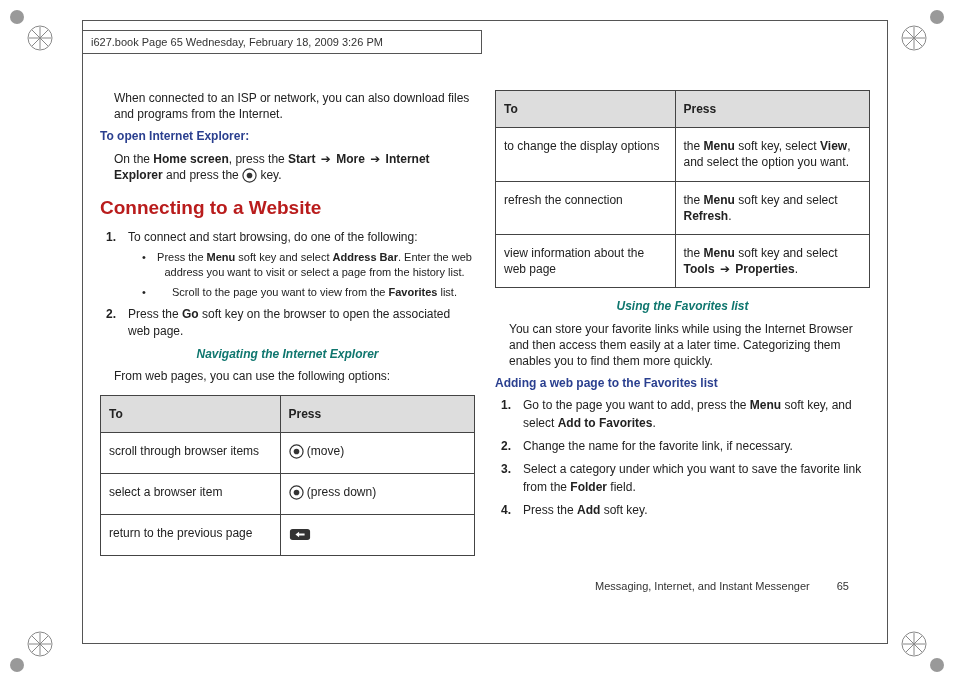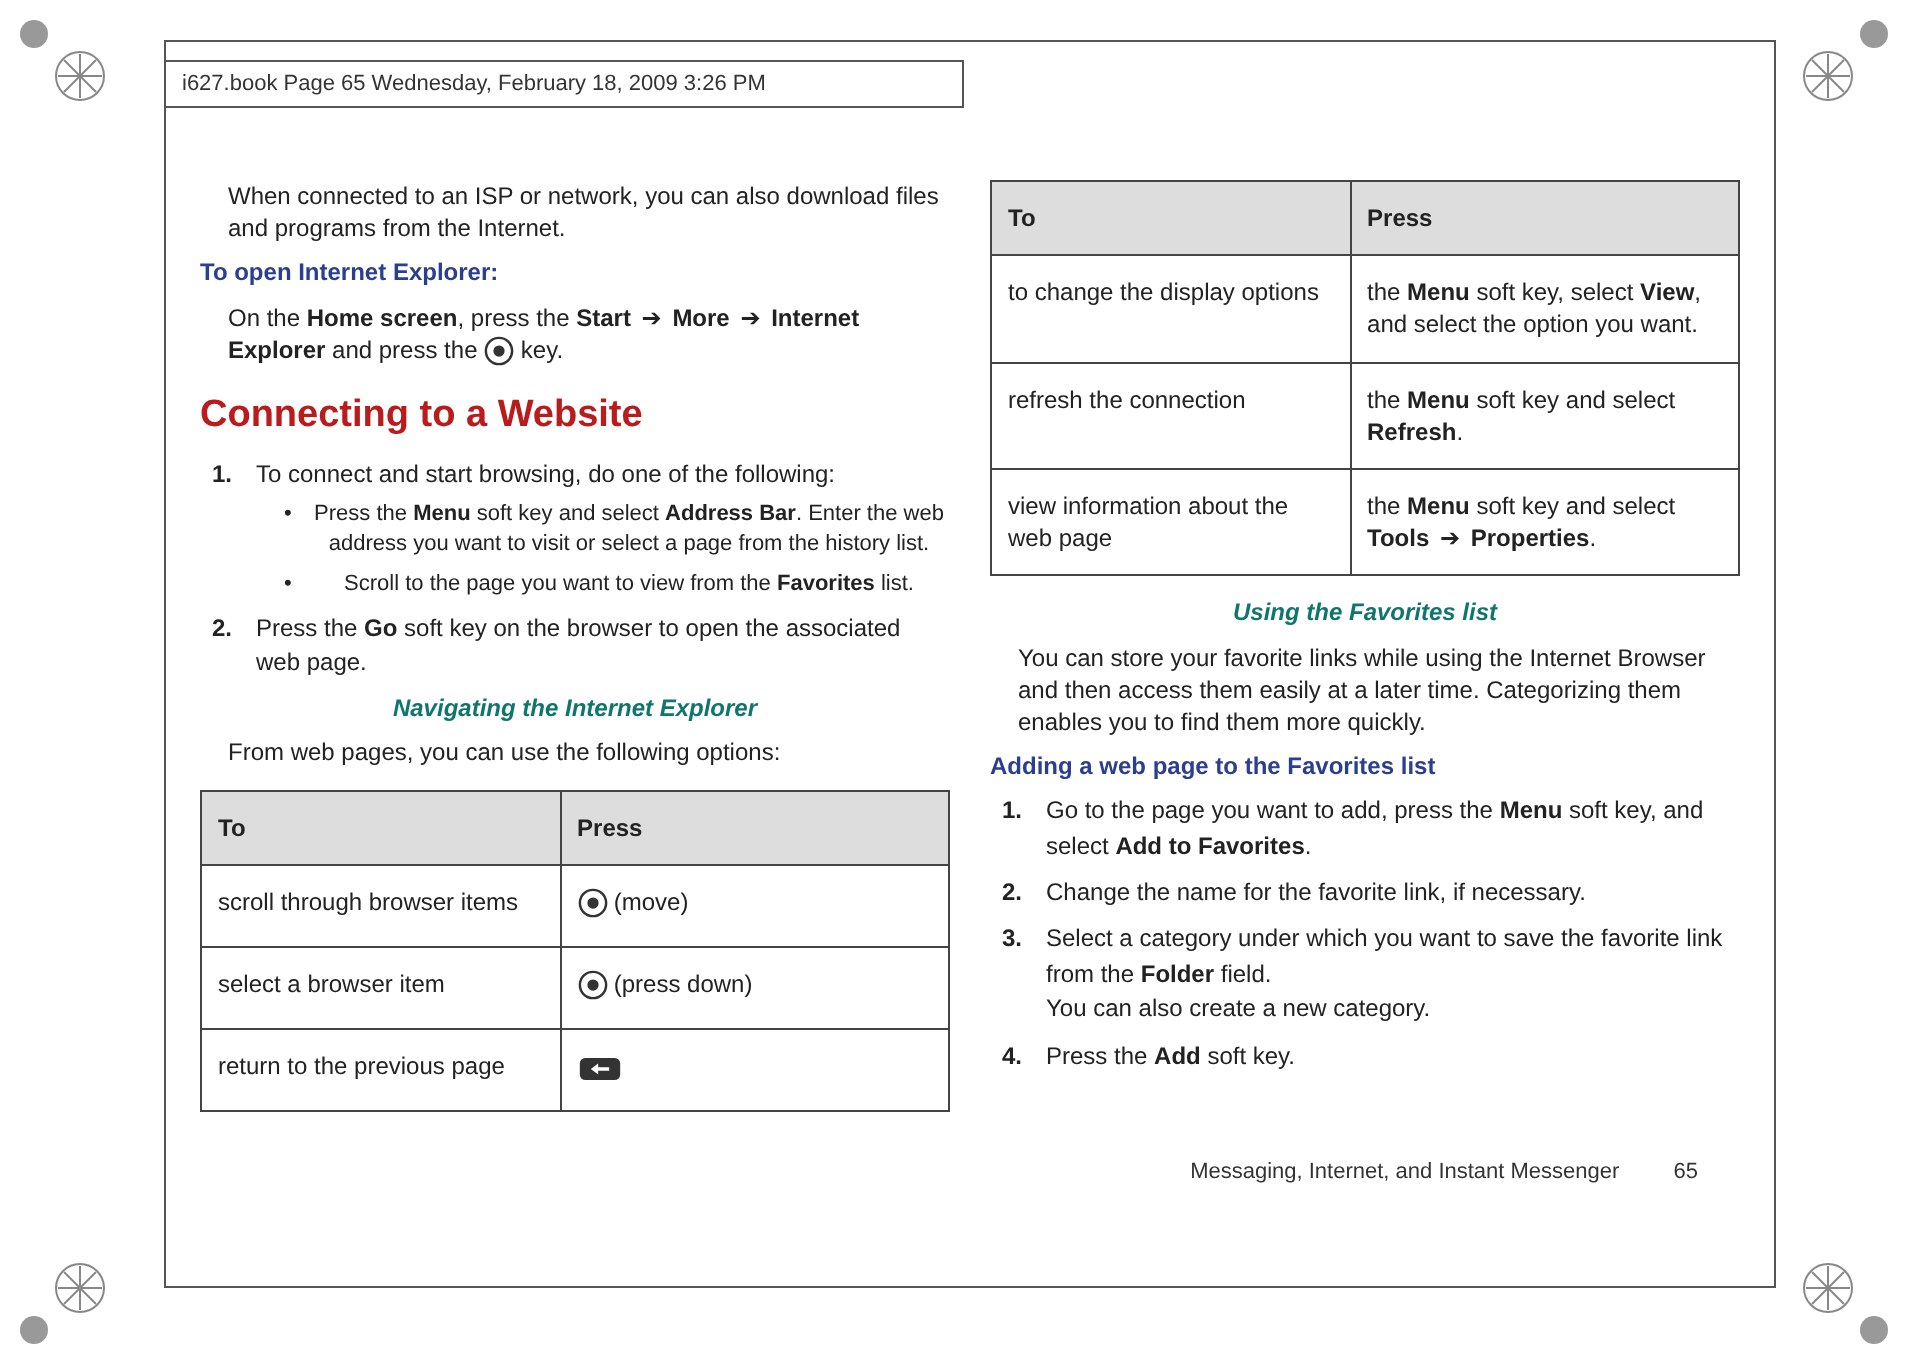--- a/index.html
+++ b/index.html
@@ -242,21 +242,20 @@
         <span class="numlbl">1.</span>
         <span>Go to the page you want to add, press the </span><b>Menu</b><span> soft key, and select </span><b>Add to Favorites</b><span>.</span>
       </li>
       <li>
         <span class="numlbl">2.</span>
         <span>Change the name for the favorite link, if necessary.</span>
       </li>
       <li>
         <span class="numlbl">3.</span>
         <span>Select a category under which you want to save the favorite link from the </span><b>Folder</b><span> field.</span><br>
-        <span>You can also create a new category.</span>
       </li>
       <li>
         <span class="numlbl">4.</span>
         <span>Press the </span><b>Add</b><span> soft key.</span>
       </li>
     </ol>
 
     <div class="footer">
       <span>Messaging, Internet, and Instant Messenger</span>
       <span class="pg">65</span>

